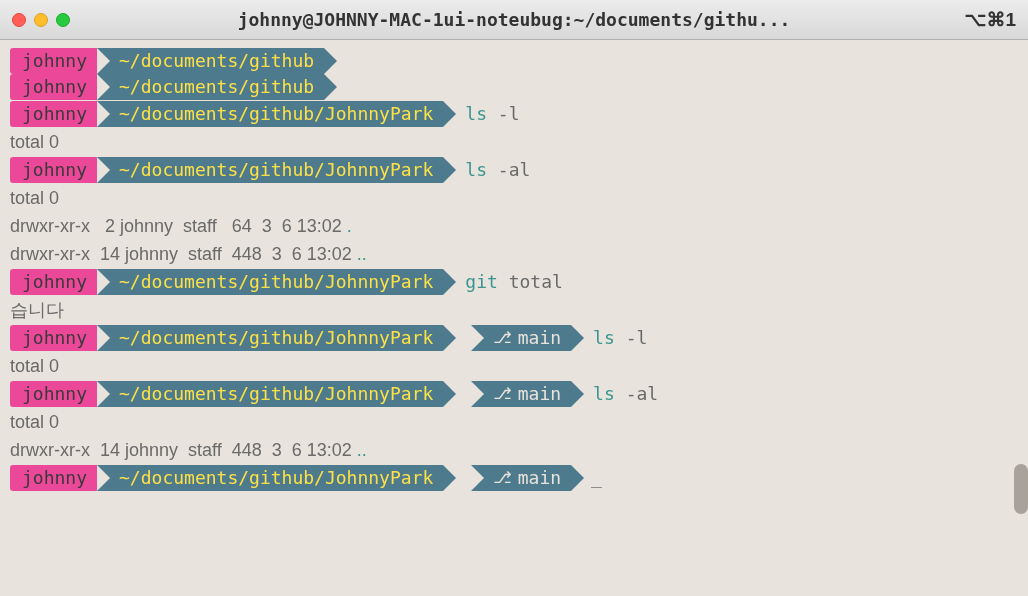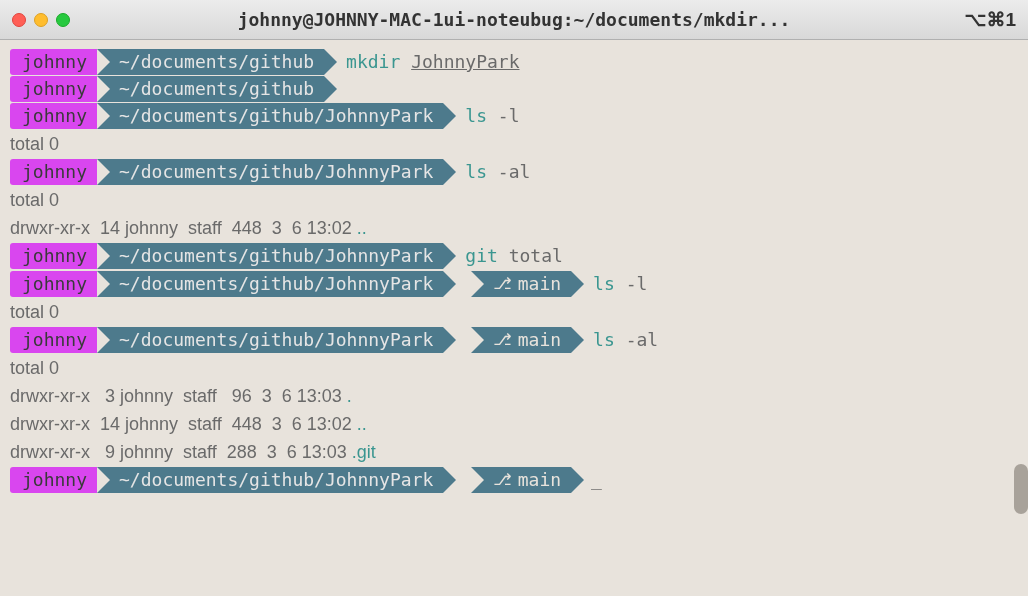--- a/index.html
+++ b/index.html
@@ -86,31 +86,31 @@
       content: '';
       position: absolute;
       right: -13px;
       top: 0;
       border-style: solid;
       border-width: 13px 0 13px 13px;
       z-index: 1;
     }
     
     .seg-user {
-      background: #d946ef;
+      background: #ec4899;
       color: #3a3a3a;
       border-radius: 3px 0 0 3px;
     }
     .seg-user::after {
       border-color: transparent transparent transparent #e8e3dc;
     }
     
     .seg-path {
       background: #4d7a8c;
-      color: #e5e5e5;
+      color: #fde047;
       padding-left: 22px;
     }
     .seg-path::after {
       border-color: transparent transparent transparent #4d7a8c;
     }
     
     .seg-branch {
       background: #4d7a8c;
       color: #e8e3dc;
       padding-left: 22px;
@@ -180,52 +180,53 @@
   </style>
 </head>
 <body>
 
 <div class="titlebar">
   <div class="traffic-lights">
     <div class="traffic-light red"></div>
     <div class="traffic-light yellow"></div>
     <div class="traffic-light green"></div>
   </div>
-  <div class="title">johnny@JOHNNY-MAC-1ui-noteubug:~/documents/mkdir...</div>
+  <div class="title">johnny@JOHNNY-MAC-1ui-noteubug:~/documents/githu...</div>
   <div class="shortcuts">⌥⌘1</div>
 </div>
 
 <div class="terminal-body" id="terminal">
 <div class="prompt-line">
       <span class="seg seg-user">johnny</span>
       <span class="seg seg-path">~/documents/github</span>
-      <span class="cmd"><span class="cmd-name">mkdir</span> <span class="cmd-args-u">JohnnyPark</span></span>
     </div>
     <div class="prompt-line">
       <span class="seg seg-user">johnny</span>
       <span class="seg seg-path">~/documents/github</span>
     </div>
     <div class="prompt-line">
       <span class="seg seg-user">johnny</span>
       <span class="seg seg-path">~/documents/github/JohnnyPark</span>
       <span class="cmd"><span class="cmd-name">ls</span> <span class="cmd-args">-l</span></span>
     </div>
     <div class="output">total 0</div>
     <div class="prompt-line">
       <span class="seg seg-user">johnny</span>
       <span class="seg seg-path">~/documents/github/JohnnyPark</span>
       <span class="cmd"><span class="cmd-name">ls</span> <span class="cmd-args">-al</span></span>
     </div>
     <div class="output">total 0</div>
+    <div class="output">drwxr-xr-x   2 johnny  staff   64  3  6 13:02 <span class="dot-teal">.</span></div>
     <div class="output">drwxr-xr-x  14 johnny  staff  448  3  6 13:02 <span class="dot-teal">..</span></div>
     <div class="prompt-line">
       <span class="seg seg-user">johnny</span>
       <span class="seg seg-path">~/documents/github/JohnnyPark</span>
       <span class="cmd"><span class="cmd-name">git</span> <span class="cmd-args">total</span></span>
     </div>
+    <div class="output">습니다</div>
     <div class="prompt-line">
       <span class="seg seg-user">johnny</span>
       <span class="seg seg-path">~/documents/github/JohnnyPark</span>
       <span class="seg seg-gap"></span>
       <span class="seg seg-branch">
         <span class="branch-icon">⎇</span>
         <span>main</span>
       </span>
       <span class="cmd"><span class="cmd-name">ls</span> <span class="cmd-args">-l</span></span>
     </div>
@@ -234,23 +235,21 @@
       <span class="seg seg-user">johnny</span>
       <span class="seg seg-path">~/documents/github/JohnnyPark</span>
       <span class="seg seg-gap"></span>
       <span class="seg seg-branch">
         <span class="branch-icon">⎇</span>
         <span>main</span>
       </span>
       <span class="cmd"><span class="cmd-name">ls</span> <span class="cmd-args">-al</span></span>
     </div>
     <div class="output">total 0</div>
-    <div class="output">drwxr-xr-x   3 johnny  staff   96  3  6 13:03 <span class="dot-teal">.</span></div>
     <div class="output">drwxr-xr-x  14 johnny  staff  448  3  6 13:02 <span class="dot-teal">..</span></div>
-    <div class="output">drwxr-xr-x   9 johnny  staff  288  3  6 13:03 <span class="dot-teal">.git</span></div>
     <div class="prompt-line">
       <span class="seg seg-user">johnny</span>
       <span class="seg seg-path">~/documents/github/JohnnyPark</span>
       <span class="seg seg-gap"></span>
       <span class="seg seg-branch">
         <span class="branch-icon">⎇</span>
         <span>main</span>
       </span>
       <span class="cursor">_</span>
     </div>

